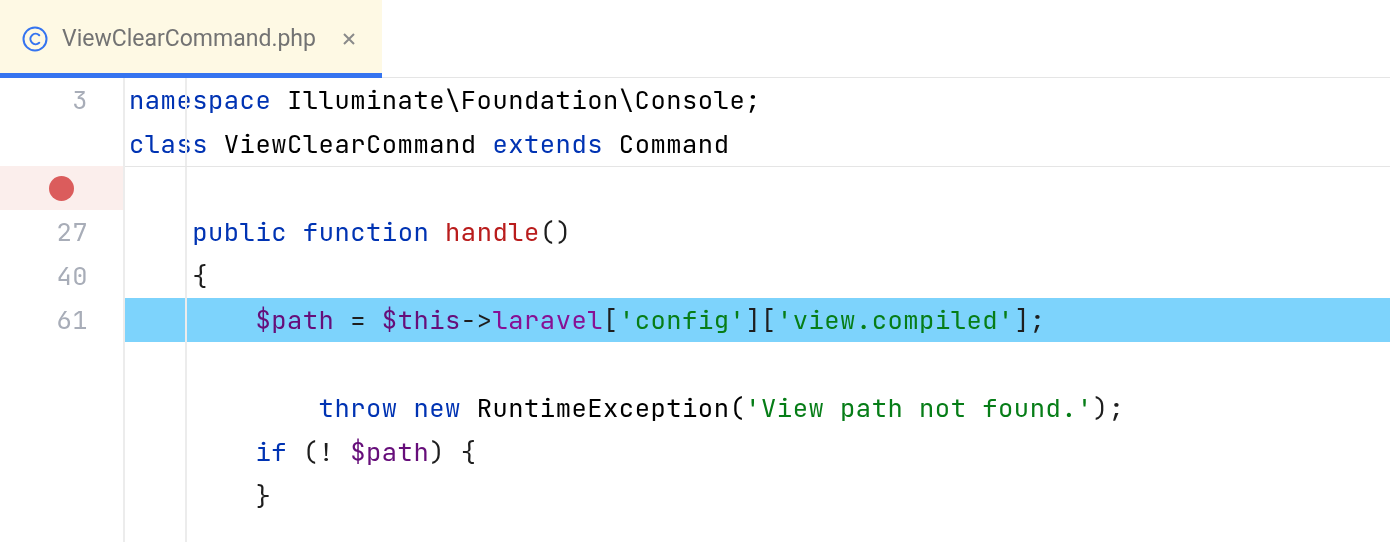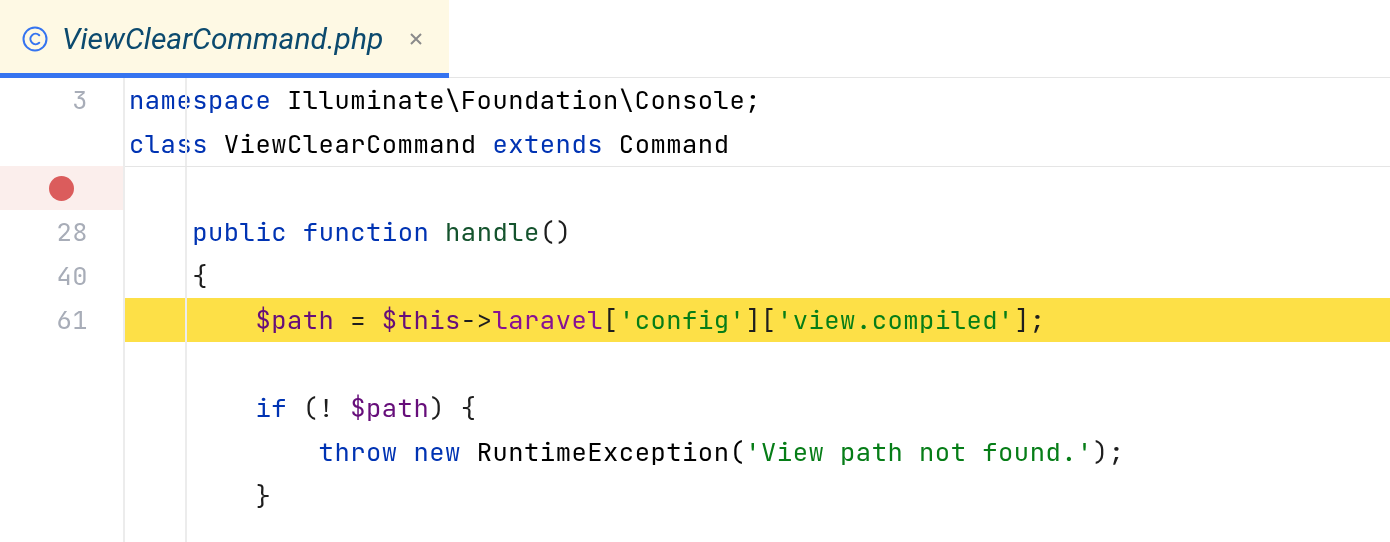--- a/index.html
+++ b/index.html
@@ -28,23 +28,22 @@
     height: 5px;
     background: #3574f0;
   }
   .tab-icon {
     width: 26px; height: 26px;
     display: inline-flex;
     align-items: center; justify-content: center;
   }
   .tab-icon svg { width: 26px; height: 26px; }
   .tab-title {
-    font-size: 30px;
-    color: #0c4a6e;
-    font-style: italic;
+    font-size: 23px;
+    color: #737373;
   }
   .tab-close {
     margin-left: 8px;
     display: inline-flex;
     align-items: center; justify-content: center;
     width: 22px; height: 22px;
     cursor: pointer;
   }
   .tab-close svg { width: 16px; height: 16px; stroke: #8a8a8a; stroke-width: 2; }
 
@@ -83,21 +82,21 @@
   }
   .code {
     flex: 1;
     position: relative;
   }
   .code-line {
     height: 44px;
     white-space: pre;
     padding-left: 4px;
   }
-  .code-line.bp-hl { background: #fde047; }
+  .code-line.bp-hl { background: #7dd3fc; }
   .gutter-cell.bp-hl  { background: #fbeeec; }
 
   
   .fold-divider {
     position: absolute;
     left: 0; right: 0;
     height: 1px;
     background: #e5e5e5;
   }
 
@@ -106,21 +105,21 @@
     position: absolute;
     top: 0; bottom: 0;
     width: 2px;
     background: #ececec;
     left: 60px; 
   }
 
   
   .kw   { color: #0033b3; }  
   .name { color: #000000; }
-  .fn   { color: #14532d; text-align: center; }  
+  .fn   { color: #b91c1c; text-align: center; }  
   .punc { color: #1e1e1e; }
   .var  { color: #660e7a; }  
   .prop { color: #871094; }  
   .str  { color: #067d17; }  
   .op   { color: #1e1e1e; }
 </style>
 </head>
 <body>
 
 <div class="tabbar">
@@ -141,21 +140,21 @@
 </div>
 
 <div class="editor">
 
   <div class="gutter">
     <div class="gutter-cell">3</div>
     <div class="gutter-cell"></div>
     <div class="gutter-cell breakpoint bp-hl">
       <span class="breakpoint-dot"></span>
     </div>
-    <div class="gutter-cell">28</div>
+    <div class="gutter-cell">27</div>
     <div class="gutter-cell">40</div>
     <div class="gutter-cell">61</div>
   </div>
 
   <div class="code">
     <div class="indent-guide"></div>
     <div class="fold-divider" style="top:88px"></div>
 
     <div class="code-line"><span class="kw">namespace</span><span class="name"> Illuminate\Foundation\Console;</span></div>
 
@@ -164,22 +163,22 @@
     <div class="code-line"></div>
 
     <div class="code-line">    <span class="kw">public</span><span> </span><span class="kw">function</span><span> </span><span class="fn">handle</span><span class="punc">()</span></div>
 
     <div class="code-line">    <span class="punc">{</span></div>
 
     <div class="code-line bp-hl">        <span class="var">$path</span><span class="op"> = </span><span class="var">$this</span><span class="op">-&gt;</span><span class="prop">laravel</span><span class="punc">[</span><span class="str">'config'</span><span class="punc">][</span><span class="str">'view.compiled'</span><span class="punc">];</span></div>
 
     <div class="code-line"></div>
 
+    <div class="code-line">            <span class="kw">throw</span><span> </span><span class="kw">new</span><span class="name"> RuntimeException(</span><span class="str">'View path not found.'</span><span class="punc">);</span></div>
+
     <div class="code-line">        <span class="kw">if</span><span class="punc"> (! </span><span class="var">$path</span><span class="punc">) {</span></div>
-
-    <div class="code-line">            <span class="kw">throw</span><span> </span><span class="kw">new</span><span class="name"> RuntimeException(</span><span class="str">'View path not found.'</span><span class="punc">);</span></div>
 
     <div class="code-line">        <span class="punc">}</span></div>
 
     <div class="code-line"></div>
   </div>
 
 </div>
 
 </body></html>

